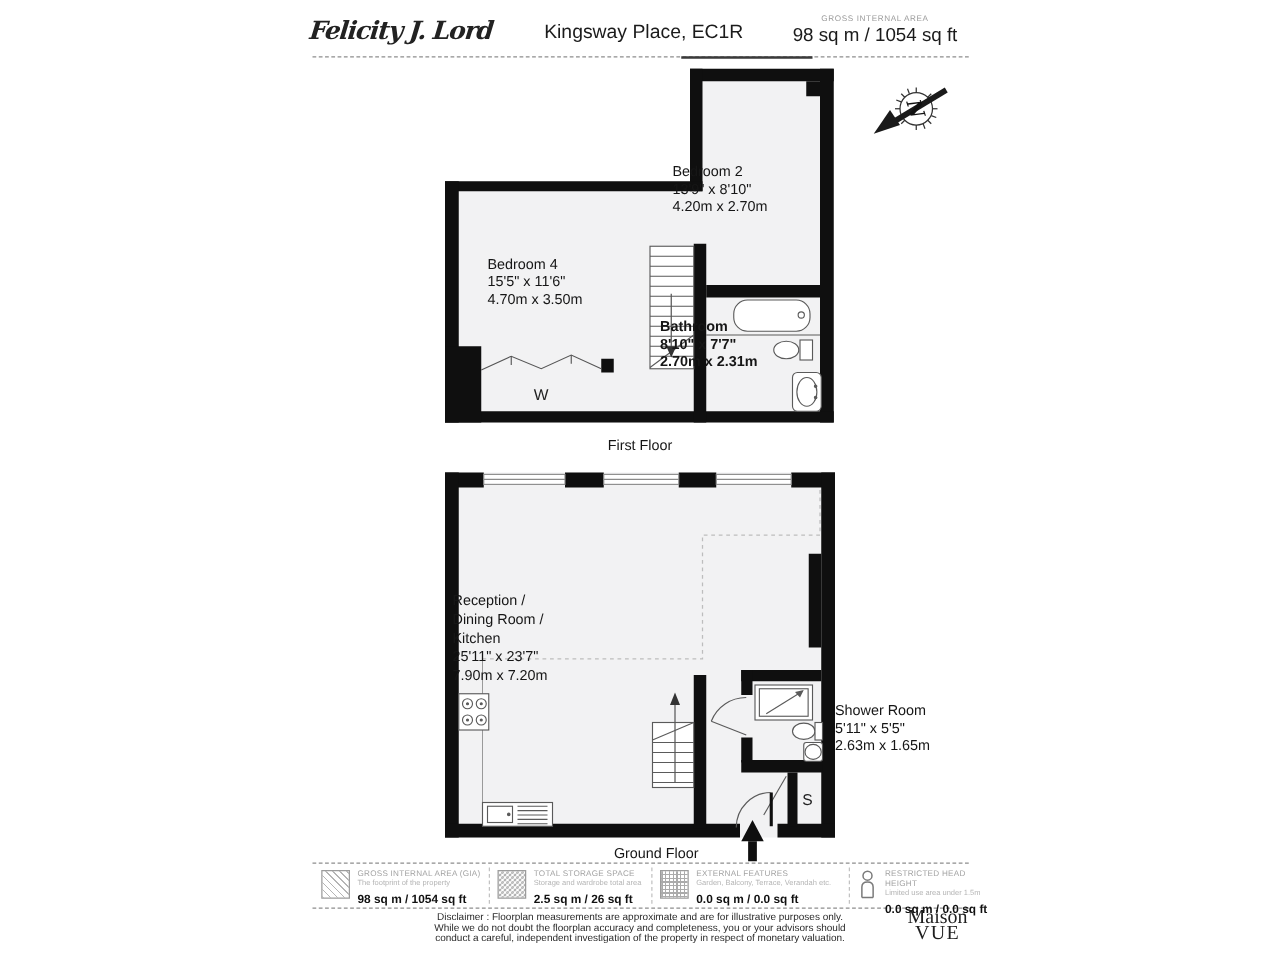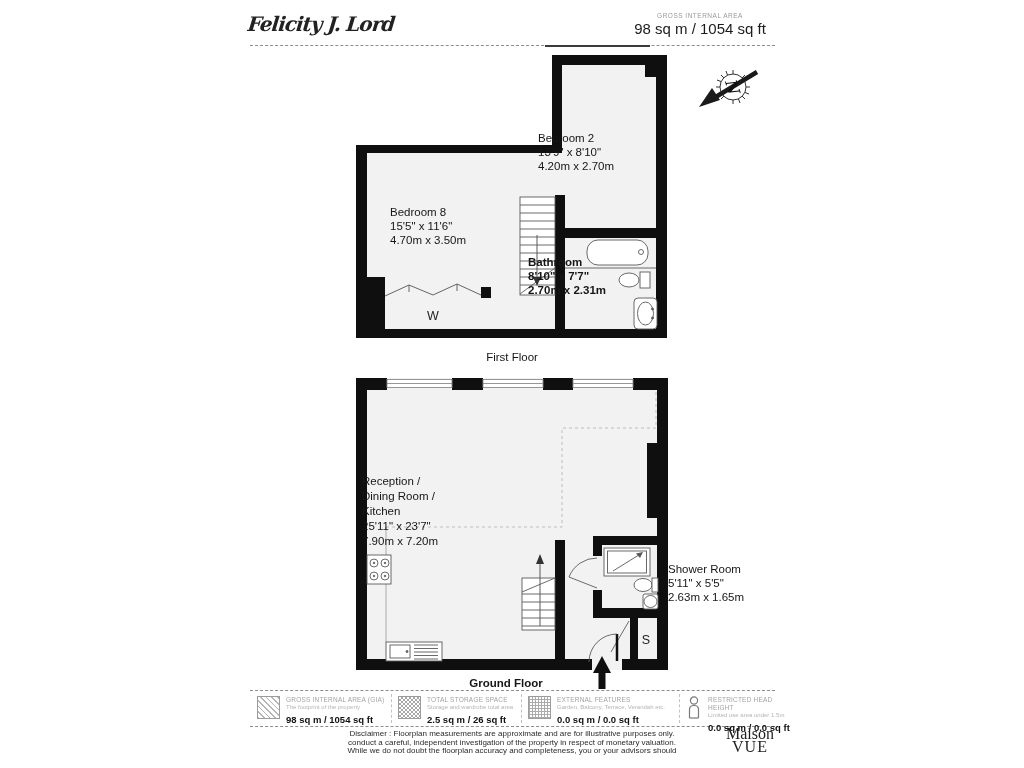--- a/index.html
+++ b/index.html
@@ -36,20 +36,21 @@
   .disclaimer{left:292px;top:730px;width:440px;text-align:center;font-size:8px;line-height:8.5px;color:#2a2a2a;}
   .brand{left:712px;top:727px;width:76px;text-align:center;font-family:"Liberation Serif", serif;
          font-size:16px;line-height:13px;color:#1f1f1f;}
 </style>
 </head>
 <body>
 
 <div class="canvas">
 
   <div class="abs logo">Felicity J. Lord</div>
+  <div class="abs title">Kingsway Place, EC1R</div>
   <div class="abs gia-label">GROSS INTERNAL AREA</div>
   <div class="abs gia-value">98 sq m / 1054 sq ft</div>
   <div class="abs hline-dashed" style="left:250px;top:45px;width:525px;"></div>
   <div class="abs hline-solid" style="left:545px;top:44.5px;width:105px;"></div>
 
   <svg class="abs" style="left:0;top:0;" width="1024" height="768" viewBox="0 0 1024 768">
 
     <g>
       <path d="M552,55 H667 V338 H356 V145 H552 Z" fill="#f2f2f3"></path>
 
@@ -209,21 +210,21 @@
         <path d="M617,634 A28,28 0 0 0 589,662" fill="none" stroke="#5a5a5a" stroke-width="0.9"></path>
       </g>
       <g fill="#0f0f0f">
         <polygon points="593,673 611,673 602,656"></polygon>
         <rect x="598.5" y="673" width="7" height="16"></rect>
       </g>
     </g>
   </svg>
 
   <div class="abs room-label" style="left:390px;top:205px;width:150px;">
-    <div>Bedroom 8</div>
+    <div>Bedroom 4</div>
     <div>15'5" x 11'6"</div>
     <div>4.70m x 3.50m</div>
   </div>
   <div class="abs room-label" style="left:538px;top:131px;width:140px;">
     <div>Bedroom 2</div>
     <div>13'9" x 8'10"</div>
     <div>4.20m x 2.70m</div>
   </div>
   <div class="abs room-label" style="left:528px;top:255px;width:140px;font-weight:bold;">
     <div>Bathroom</div>
@@ -239,21 +240,21 @@
     <div>Kitchen</div>
     <div>25'11" x 23'7"</div>
     <div>7.90m x 7.20m</div>
   </div>
   <div class="abs room-label" style="left:668px;top:562px;width:120px;">
     <div>Shower Room</div>
     <div>5'11" x 5'5"</div>
     <div>2.63m x 1.65m</div>
   </div>
   <div class="abs fixture-letter" style="left:635px;top:633px;width:22px;">S</div>
-  <div class="abs caption" style="left:431px;top:677px;width:150px;font-weight:bold;">Ground Floor</div>
+  <div class="abs caption" style="left:450px;top:677px;width:150px;">Ground Floor</div>
 
   <div class="abs hline-dashed" style="left:250px;top:690px;width:525px;"></div>
   <div class="abs hline-dashed" style="left:250px;top:726px;width:525px;"></div>
   <div class="abs vdiv" style="left:391px;top:694px;height:29px;"></div>
   <div class="abs vdiv" style="left:521px;top:694px;height:29px;"></div>
   <div class="abs vdiv" style="left:679px;top:694px;height:29px;"></div>
 
   <div class="abs legend-item" style="left:257px;top:696px;width:128px;">
     <div class="legend-icon icon-hatch"></div>
     <div>
@@ -286,21 +287,21 @@
     </svg>
     <div>
       <div class="legend-title">RESTRICTED HEAD HEIGHT</div>
       <div class="legend-sub">Limited use area under 1.5m</div>
       <div class="legend-value">0.0 sq m / 0.0 sq ft</div>
     </div>
   </div>
 
   <div class="abs disclaimer">
     <div>Disclaimer : Floorplan measurements are approximate and are for illustrative purposes only.</div>
+    <div>While we do not doubt the floorplan accuracy and completeness, you or your advisors should</div>
     <div>conduct a careful, independent investigation of the property in respect of monetary valuation.</div>
-    <div>While we do not doubt the floorplan accuracy and completeness, you or your advisors should</div>
   </div>
   <div class="abs brand">
     <div>Maison</div>
     <div style="letter-spacing:1px;">VUE</div>
   </div>
 
 </div>
 
 </body></html>

